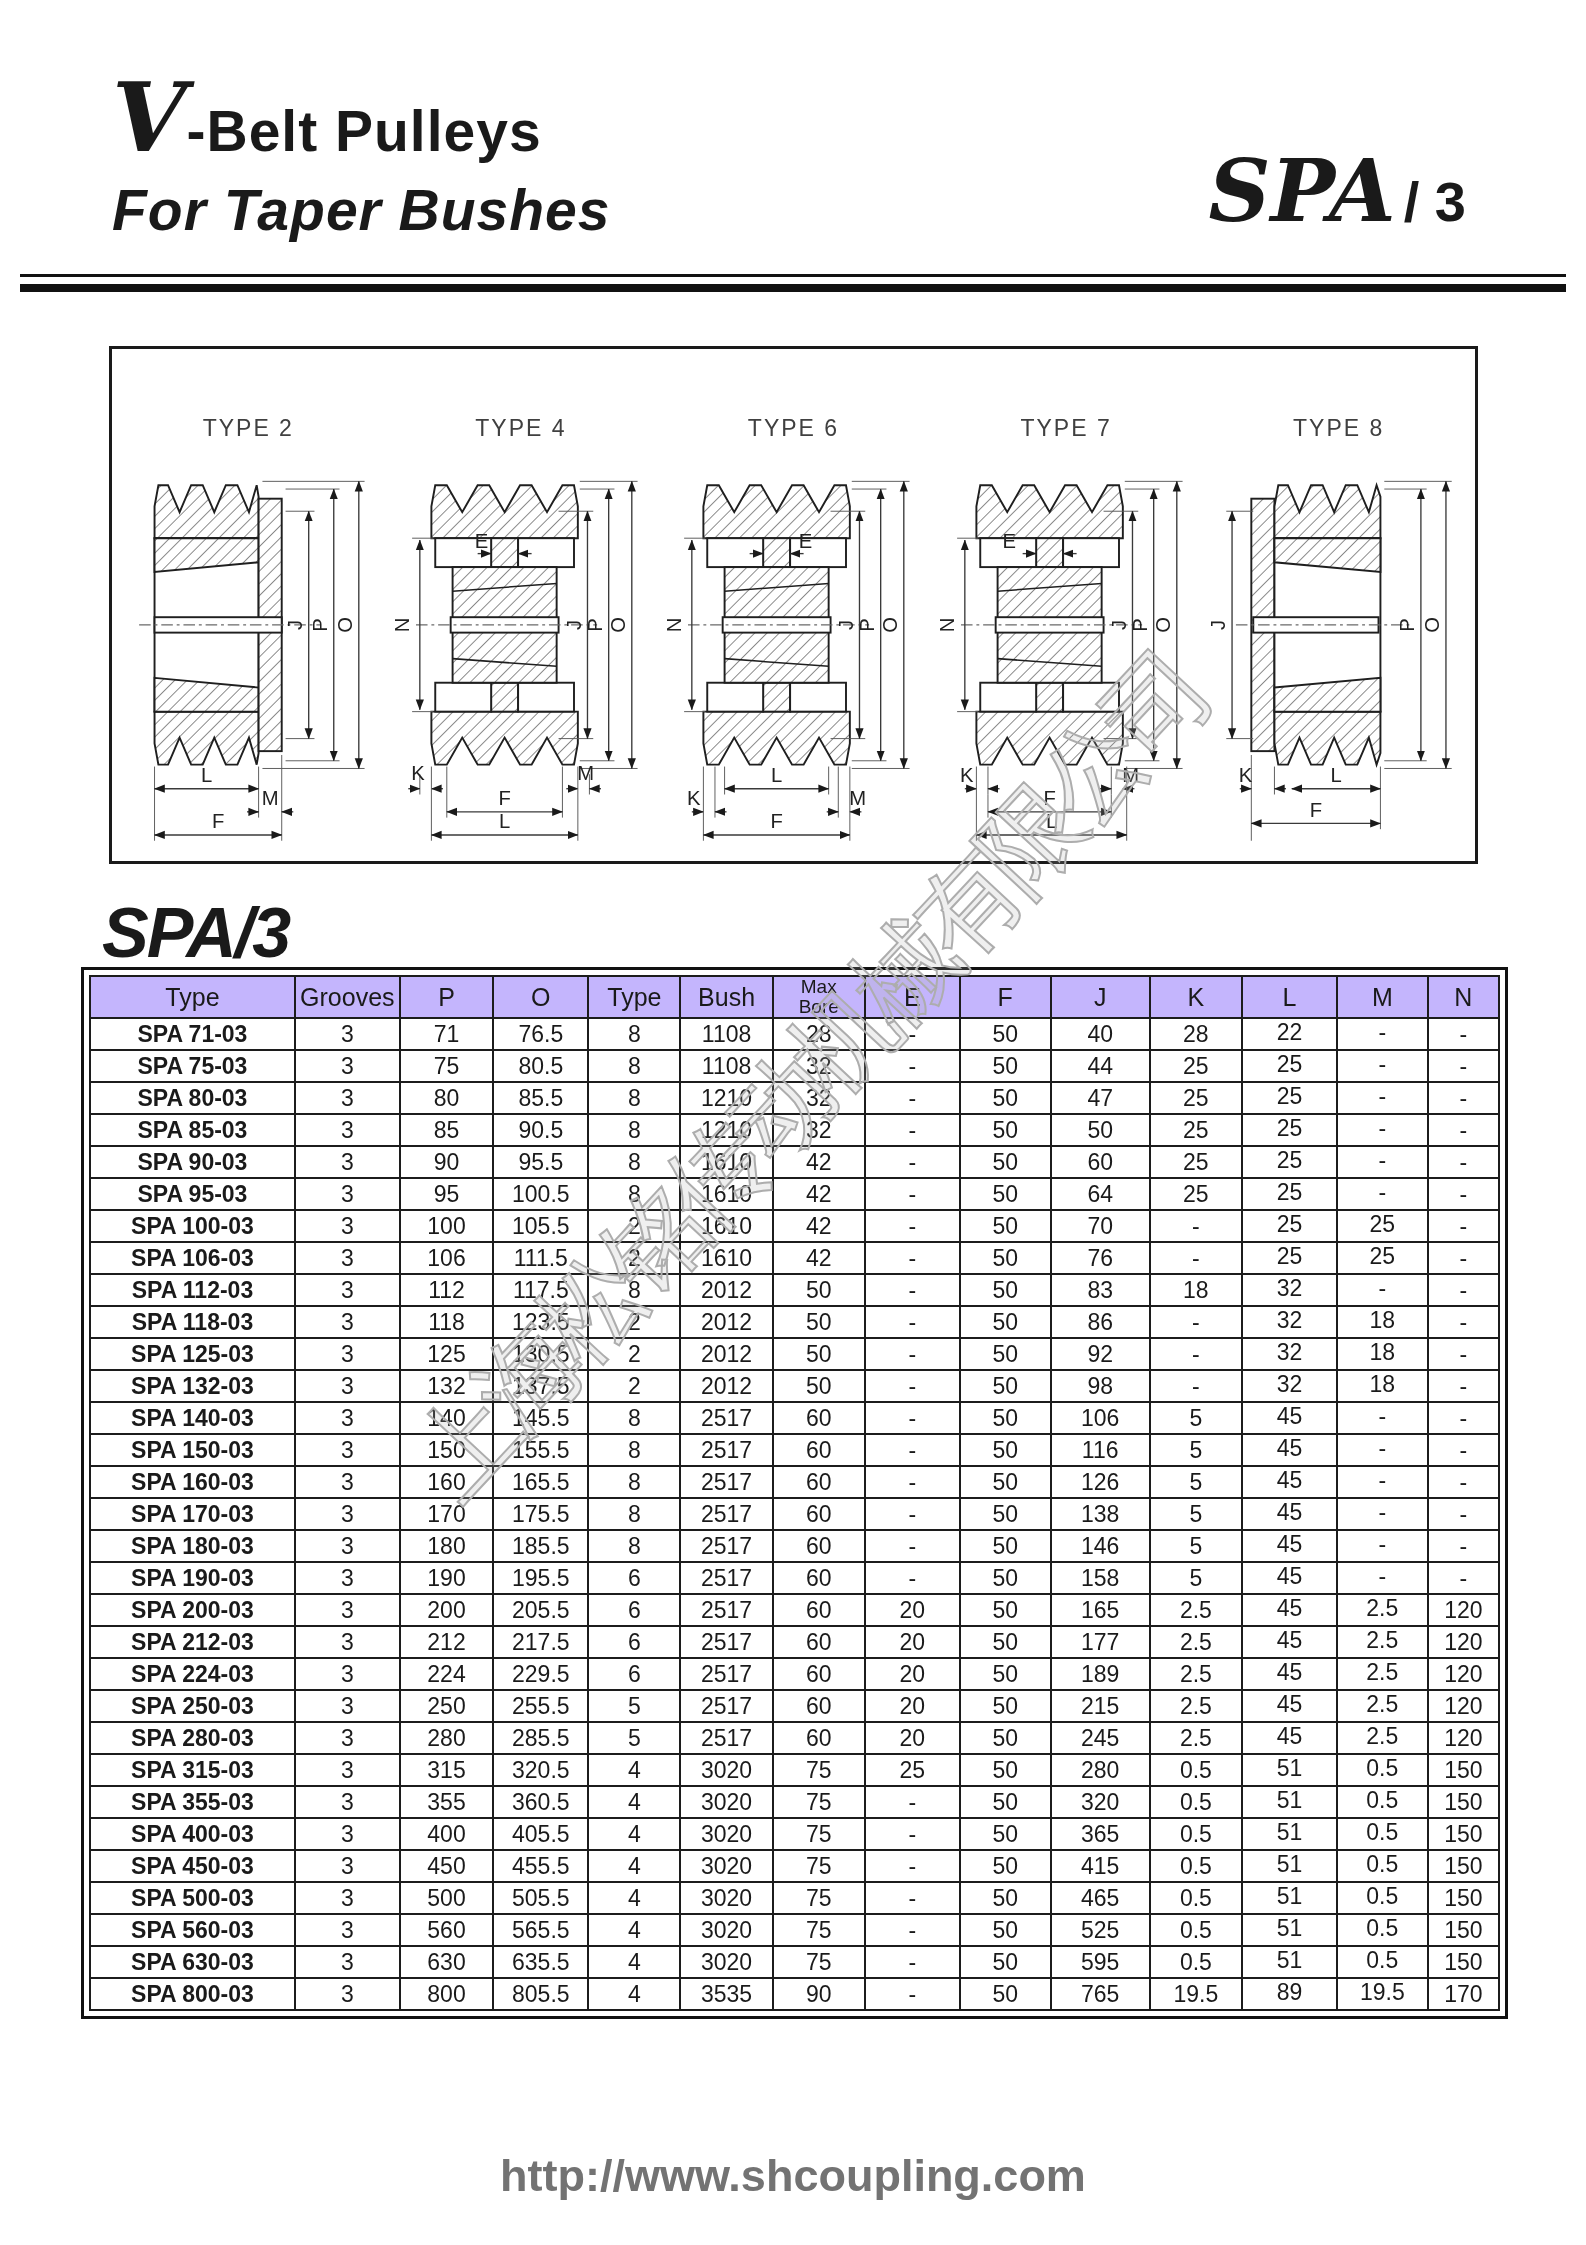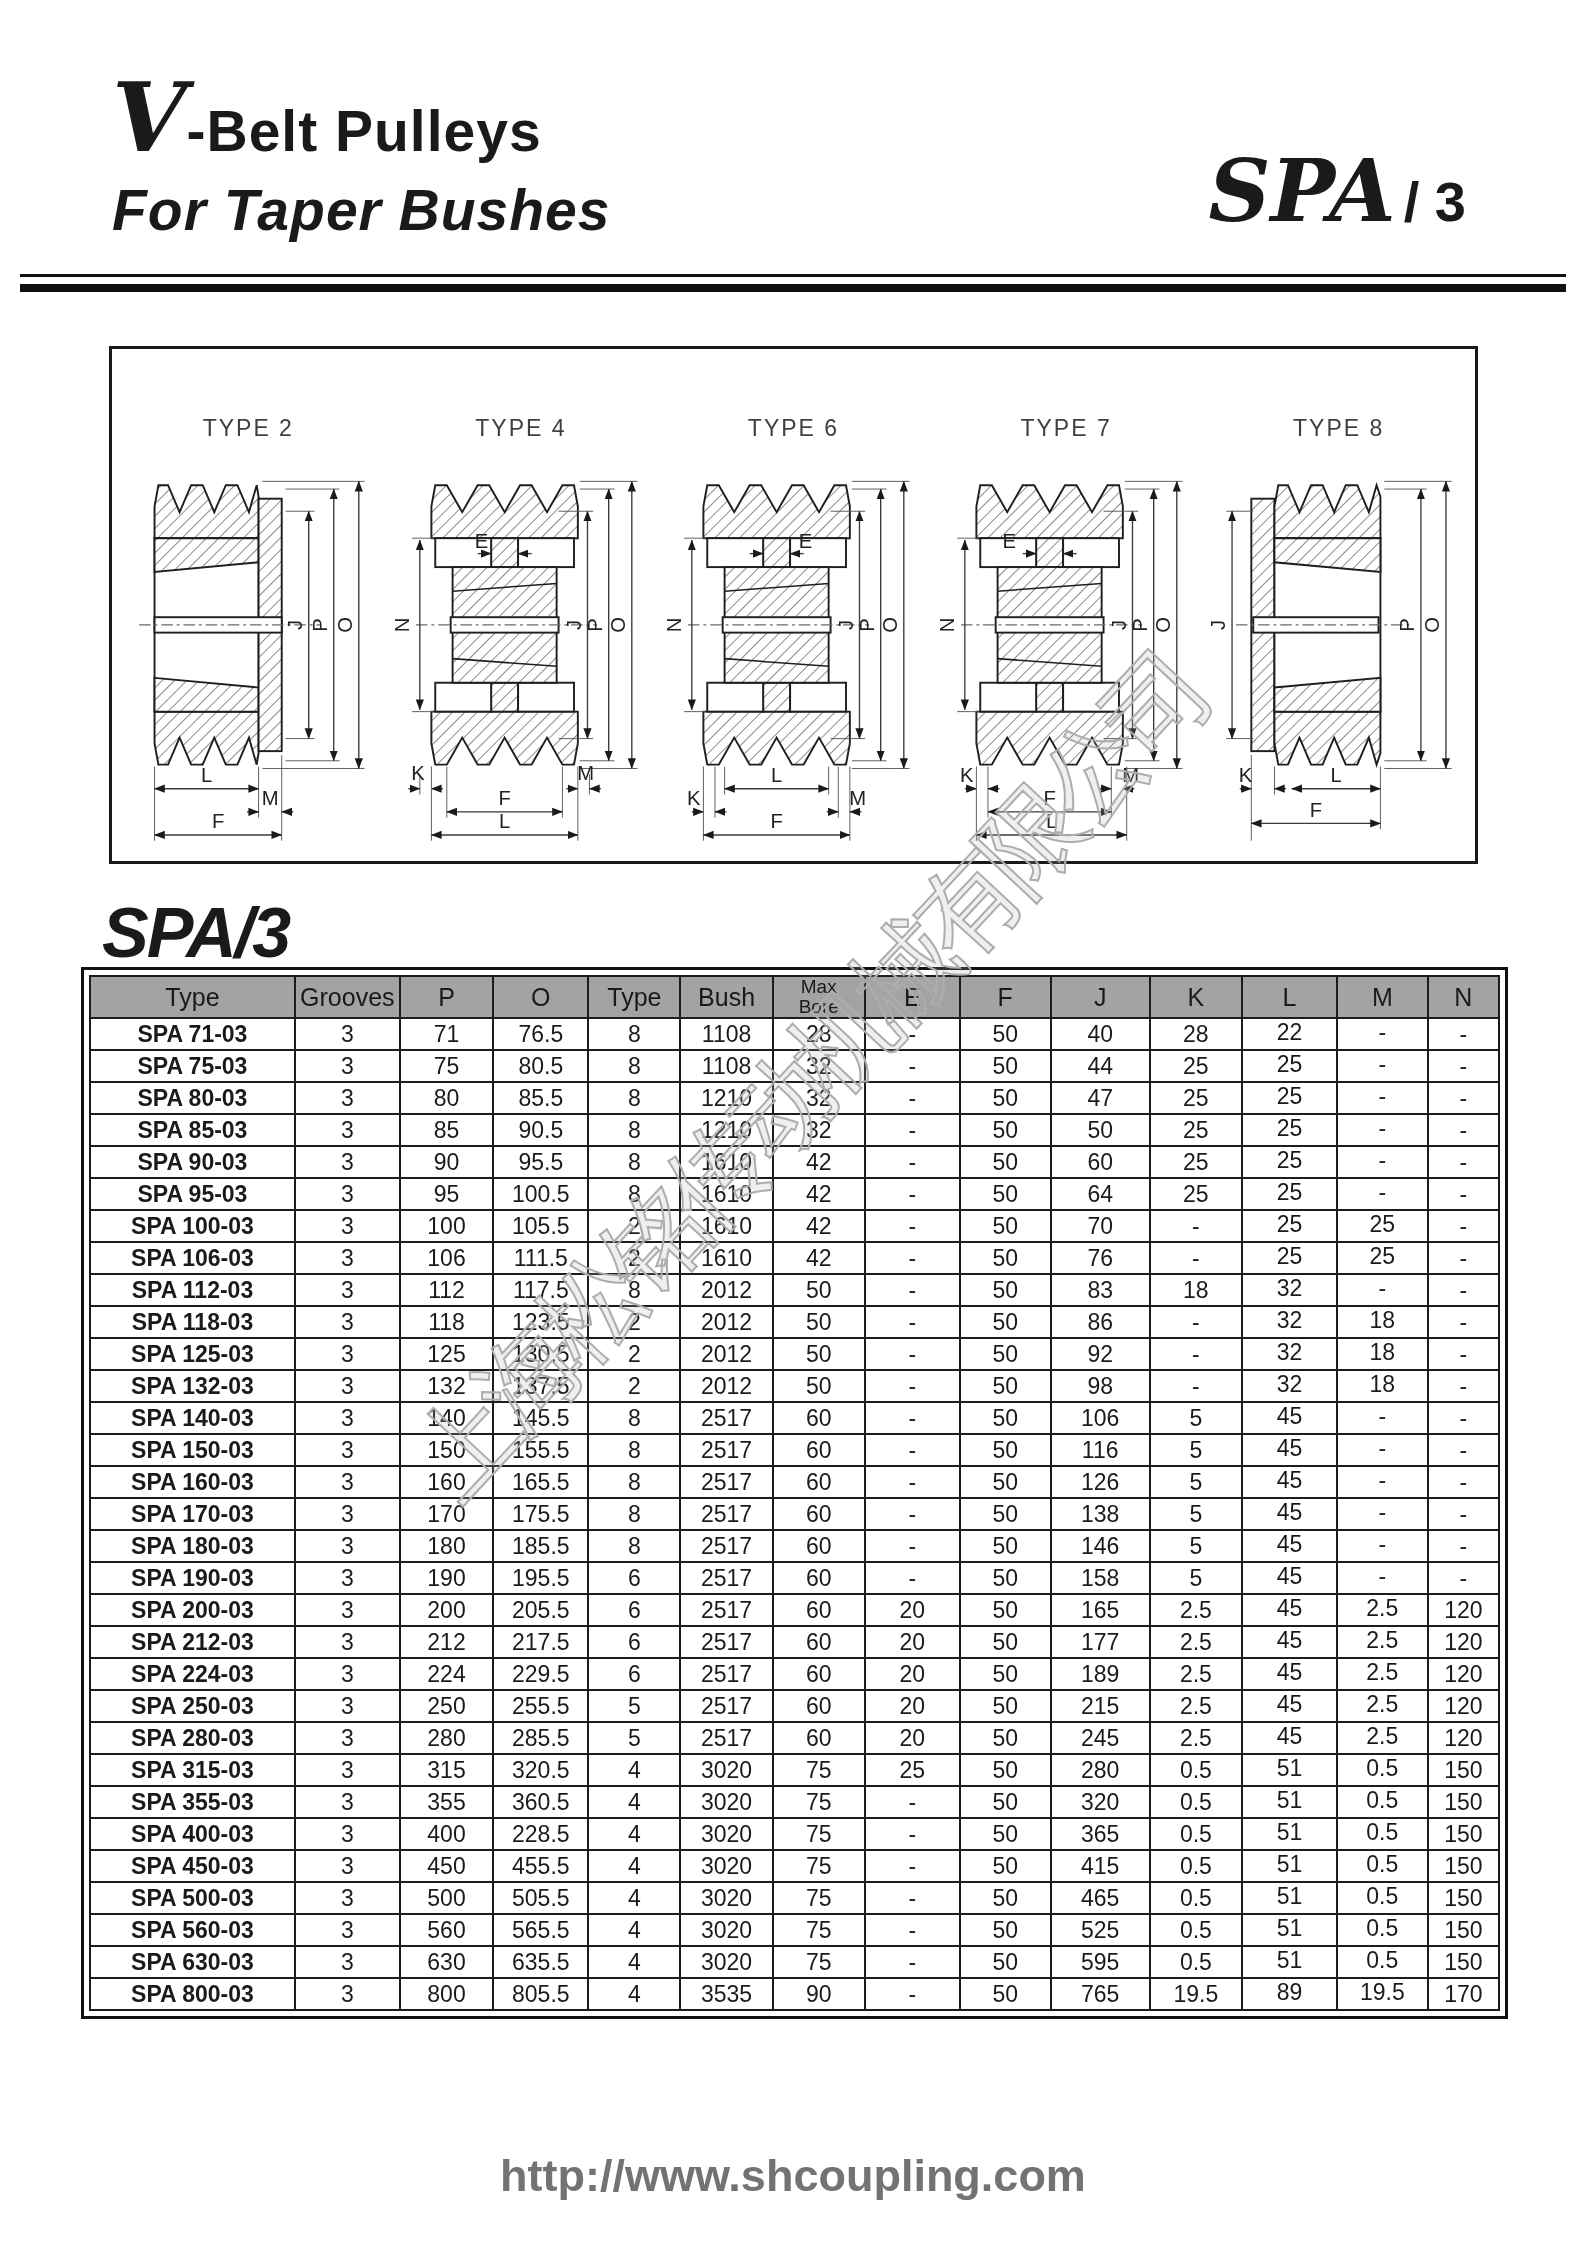--- a/index.html
+++ b/index.html
@@ -35,21 +35,21 @@
   
   #section-title{position:absolute;left:102px;top:880px;font-size:70px;font-weight:800;
                  font-style:italic;letter-spacing:-2px;margin-top:13px;}
 
   
   #table-frame{position:absolute;left:81px;top:967px;width:1427px;box-sizing:border-box;
                border:3px solid #111;padding:5px;background:#fff;}
   #spec-table{width:100%;border-collapse:collapse;table-layout:fixed;}
   #spec-table th,#spec-table td{border:2px solid #1c1c1c;text-align:center;vertical-align:middle;
                padding:0;line-height:1.05;}
-  #spec-table th{background:#a3a3a3;font-size:25px;font-weight:400;height:31px;white-space:pre-line;}
+  #spec-table th{background:#c4b5fd;font-size:25px;font-weight:400;height:31px;white-space:pre-line;}
   #spec-table th.small{font-size:19px;}
   #spec-table td{font-size:23px;height:29px;}
   #spec-table td:first-child{font-weight:bold;}
   #spec-table th:nth-child(1){width:14.4%;}
   #spec-table th:nth-child(2){width:7.3%;}
   #spec-table th:nth-child(3){width:6.5%;}
   #spec-table th:nth-child(4){width:6.6%;}
   #spec-table th:nth-child(5){width:6.4%;}
   #spec-table th:nth-child(6){width:6.4%;}
   #spec-table th:nth-child(7){width:6.4%;}
@@ -759,21 +759,21 @@
             <td>320</td>
             <td>0.5</td>
             <td>51</td>
             <td>0.5</td>
             <td>150</td>
           </tr>
           <tr>
             <td>SPA 400-03</td>
             <td>3</td>
             <td>400</td>
-            <td>228.5</td>
+            <td>405.5</td>
             <td>4</td>
             <td>3020</td>
             <td>75</td>
             <td>-</td>
             <td>50</td>
             <td>365</td>
             <td>0.5</td>
             <td>51</td>
             <td>0.5</td>
             <td>150</td>

